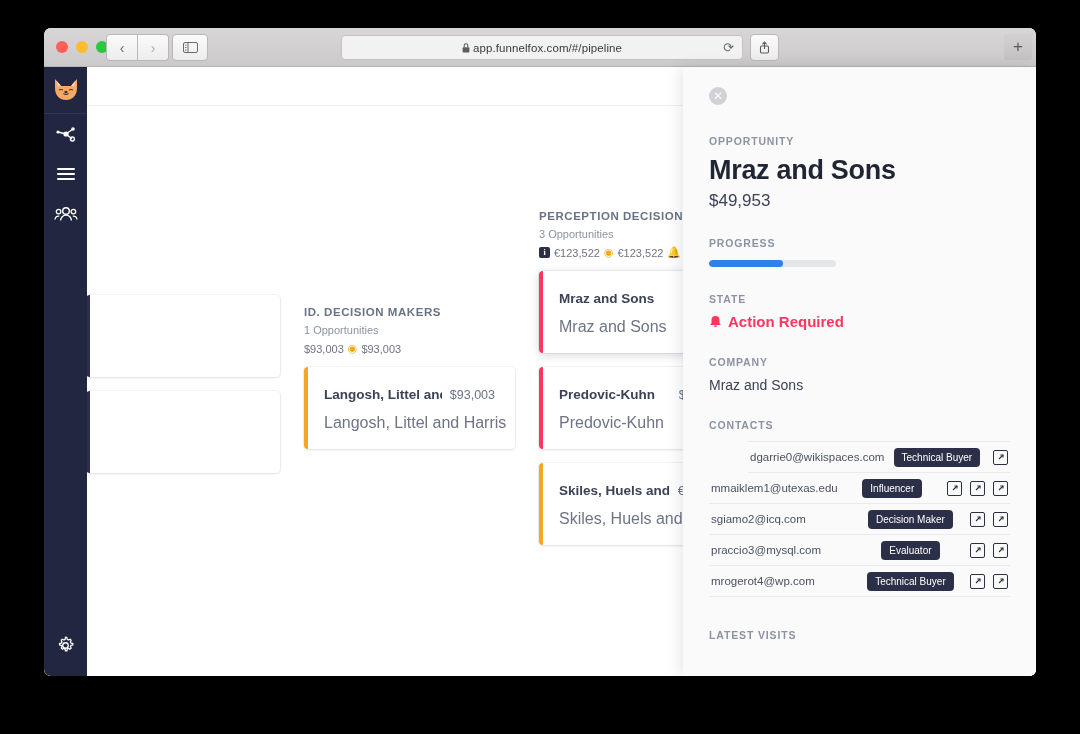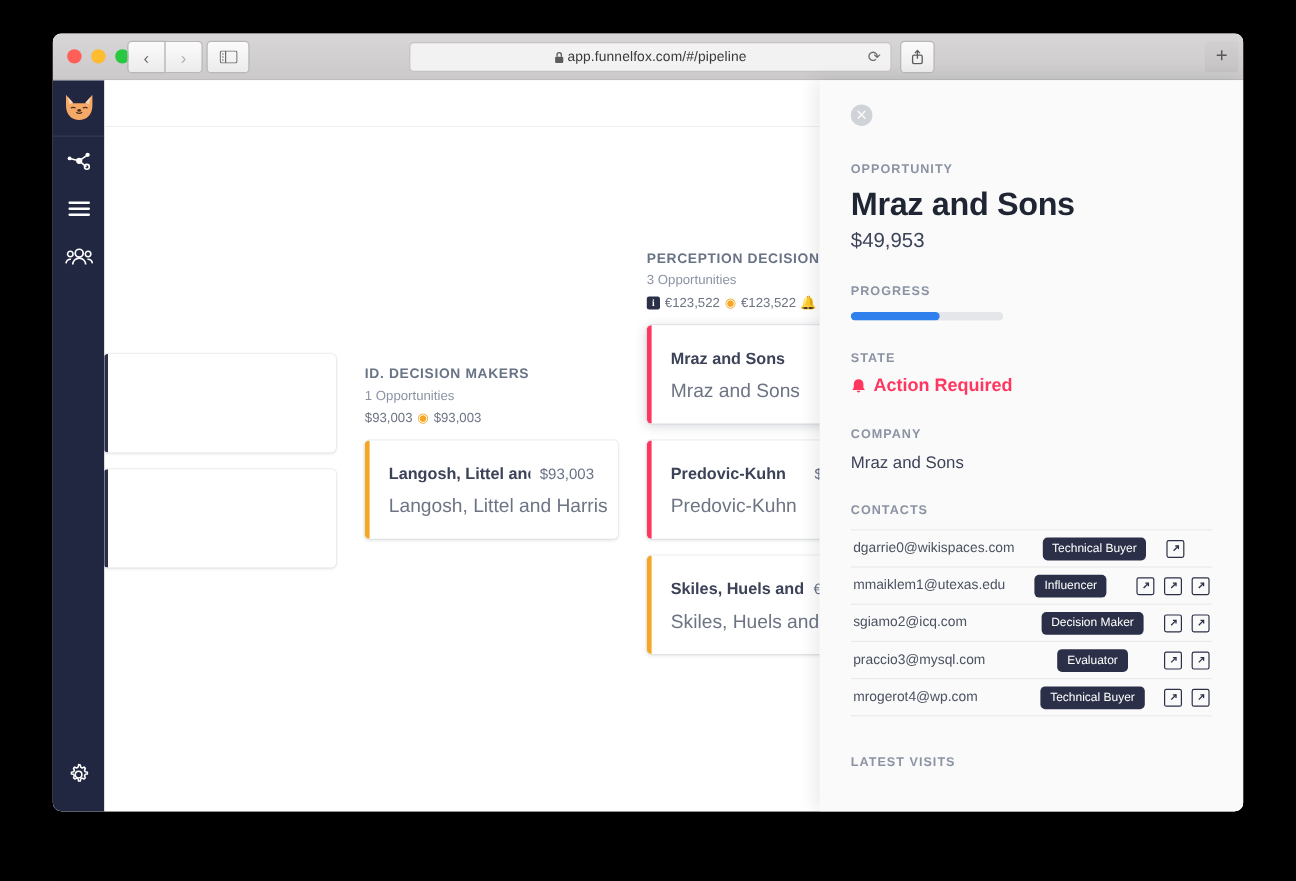--- a/index.html
+++ b/index.html
@@ -80,21 +80,21 @@
   .ptitle{font-size:27px;font-weight:bold;color:#1f2533;margin-top:8px;letter-spacing:-.3px;}
   .pamount{font-size:17px;color:#3c4257;margin-top:5px;}
   .sec{margin-top:26px;}
   .state{font-size:15px;font-weight:bold;color:#ff365f;margin-top:8px;display:flex;align-items:center;gap:6px;}
   .progress{margin-top:11px;width:127px;height:7px;border-radius:4px;background:#e4e6e9;overflow:hidden;}
   .progress .fill{height:100%;background:#2f80ed;border-radius:4px;}
   .company{font-size:14px;color:#3c4257;margin-top:9px;}
 
   .contacts{margin-top:10px;}
   .crow{display:flex;align-items:center;height:30px;border-bottom:1px solid #e9eaec;padding:0 2px;}
-  .crow:first-child{border-top:1px solid #e9eaec;}
+  .crow:first-child{border-top:1px solid #e9eaec;margin-left:39px;}
   .cmail{font-size:11.5px;color:#4a5160;width:147px;white-space:nowrap;overflow:hidden;}
   .badge{background:#2b3048;color:#fff;font-size:10px;border-radius:4px;padding:4px 8px;white-space:nowrap;}
   .badgecell{width:108px;display:flex;justify-content:center;}
   .links{display:flex;gap:8px;margin-left:6px;}
   .extlink{width:13px;height:13px;border:1px solid #2b3048;border-radius:2px;display:flex;align-items:center;justify-content:center;}
   .extlink svg{display:block;}
 </style>
 </head>
 <body>
 

